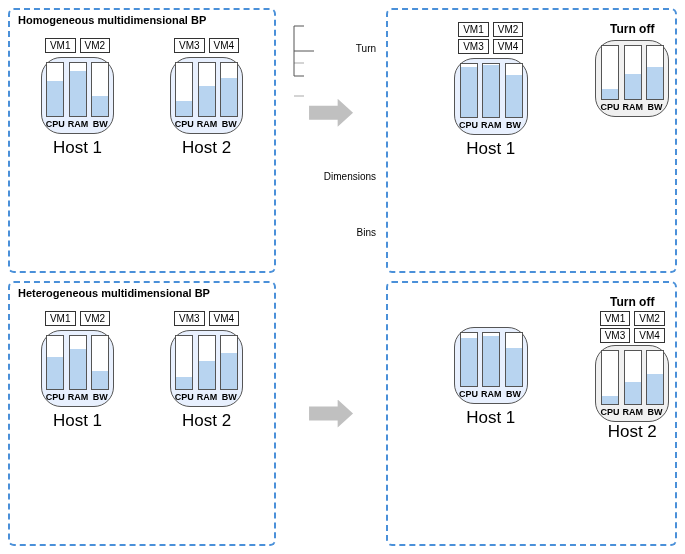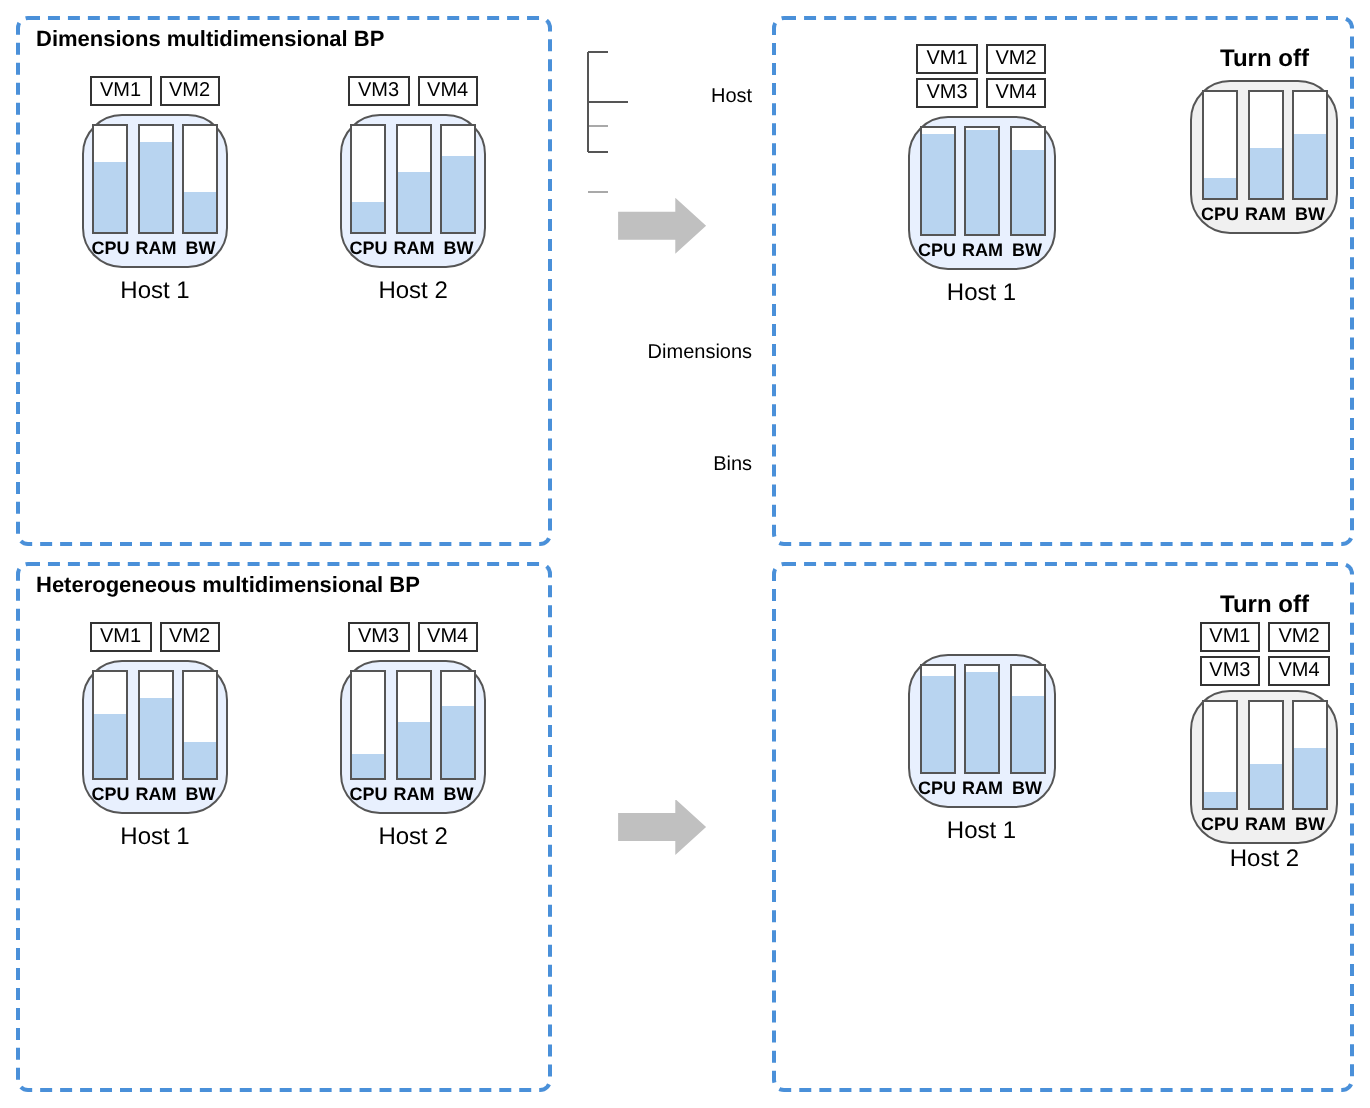--- a/index.html
+++ b/index.html
@@ -109,21 +109,21 @@
       background: #b8d4f0;
       width: 100%;
     }
 
     .resource-label {
       font-size: 9px;
       font-weight: bold;
     }
 
     .host-label {
-      font-size: 12px;
+      font-size: 17px;
     }
 
     
     .bar-h1-cpu { height: 35px; }
     .bar-h1-ram { height: 45px; }
     .bar-h1-bw  { height: 20px; }
     .bar-h2-cpu { height: 15px; }
     .bar-h2-ram { height: 30px; }
     .bar-h2-bw  { height: 38px; }
     .bar-r1-cpu { height: 50px; }
@@ -149,21 +149,21 @@
 
   </style>
 </head>
 <body>
 
 <div class="main-container">
 
   <div class="row">
 
     <div class="dashed-box" style="flex:1.1; min-width:220px;">
-      <span class="box-title">Dimensions multidimensional BP</span>
+      <span class="box-title">Homogeneous multidimensional BP</span>
       <div style="display:flex; flex-direction:row; gap:6px; margin-top:22px; justify-content:center; align-items:flex-end;">
 
         <div class="host-area">
           <div class="vm-row">
             <div class="vm-box">VM1</div>
             <div class="vm-box">VM2</div>
           </div>
           <div class="resource-container">
             <div class="resource-bar-wrapper">
               <div class="resource-bar-outer">
@@ -225,21 +225,21 @@
         <line x1="8" y1="68" x2="18" y2="68" stroke="#555" stroke-width="1"></line>
         <line x1="8" y1="18" x2="8" y2="68" stroke="#555" stroke-width="1"></line>
         <line x1="8" y1="43" x2="28" y2="43" stroke="#555" stroke-width="1"></line>
 
         <line x1="8" y1="55" x2="18" y2="55" stroke="#555" stroke-width="1" opacity="0.5"></line>
         <line x1="8" y1="88" x2="18" y2="88" stroke="#555" stroke-width="1" opacity="0.5"></line>
 
       </svg>
       <div style="display:flex; flex-direction:column; justify-content:space-around; height:90%; width:100%; align-items:center;">
         <div style="display:flex; align-items:center; gap:2px; align-self:flex-end; margin-top:0px;">
-          <span style="font-size:10px; white-space:nowrap;">Host</span>
+          <span style="font-size:10px; white-space:nowrap;">Turn</span>
         </div>
         <div class="big-arrow"></div>
         <div style="display:flex; align-items:center; gap:2px; align-self:flex-end;padding-left:24px;">
           <span style="font-size:10px; white-space:nowrap;">Dimensions</span>
         </div>
         <div style="display:flex; align-items:center; gap:2px; align-self:flex-end;">
           <span style="font-size:10px; white-space:nowrap;">Bins</span>
         </div>
       </div>
     </div>

